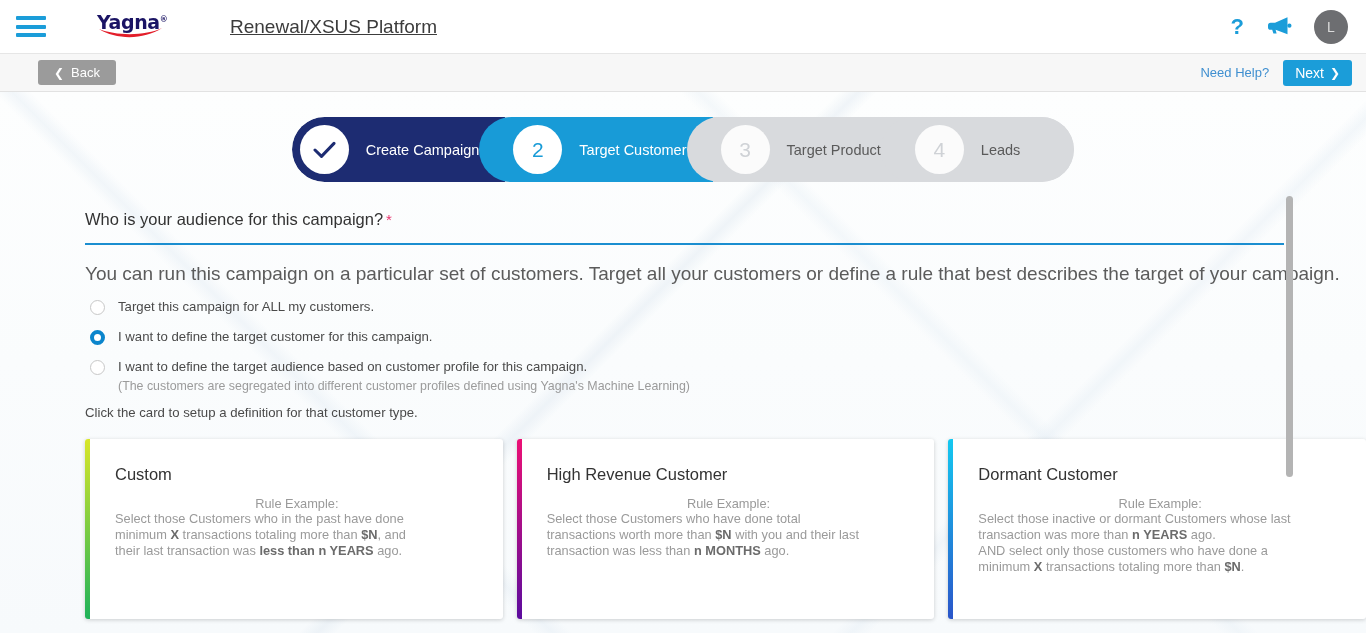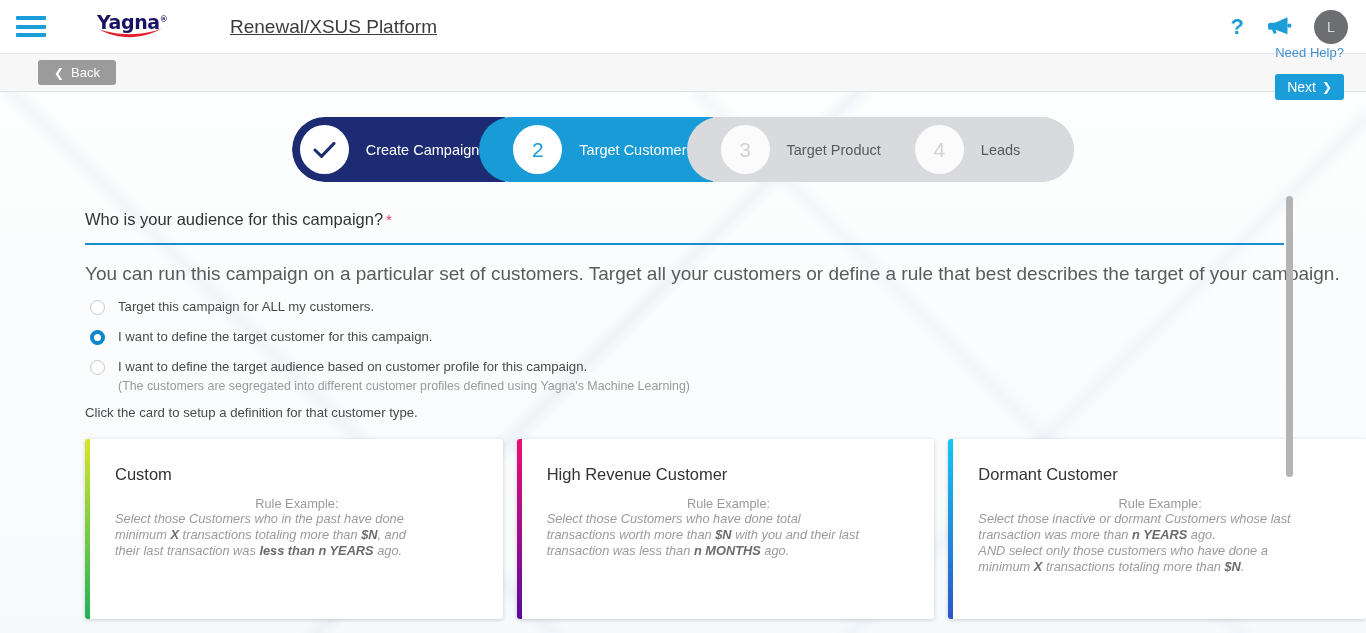--- a/index.html
+++ b/index.html
@@ -132,22 +132,21 @@
     gap: 7px;
     cursor: pointer;
     font-family: "Liberation Sans", sans-serif;
     padding: 0 10px;
   }
   .subbar-right {
     margin-left: auto;
     display: flex;
     align-items: center;
     gap: 14px;
-    padding-right: 22px;
-    flex-direction: column;
+    padding-right: 14px;
   }
   .need-help {
     font-size: 13px;
     color: #3f8fd0;
     cursor: pointer;
   }
   .btn-next {
     height: 26px;
     background: #1b9dd9;
     color: #ffffff;
@@ -305,21 +304,20 @@
   .card .rule-head {
     margin-top: 12px;
     font-size: 12.8px;
     color: #9a9a9a;
     text-align: center;
   }
   .card .rule-body {
     font-size: 12.8px;
     color: #9a9a9a;
     line-height: 16px;
-    font-style: italic;
   }
   .card .rule-body b { color: #6b6b6b; font-weight: bold; }
 
   
   .scrollbar-track {
     position: absolute;
     right: 73px;
     top: 196px;
     width: 7px;
     height: 437px;

